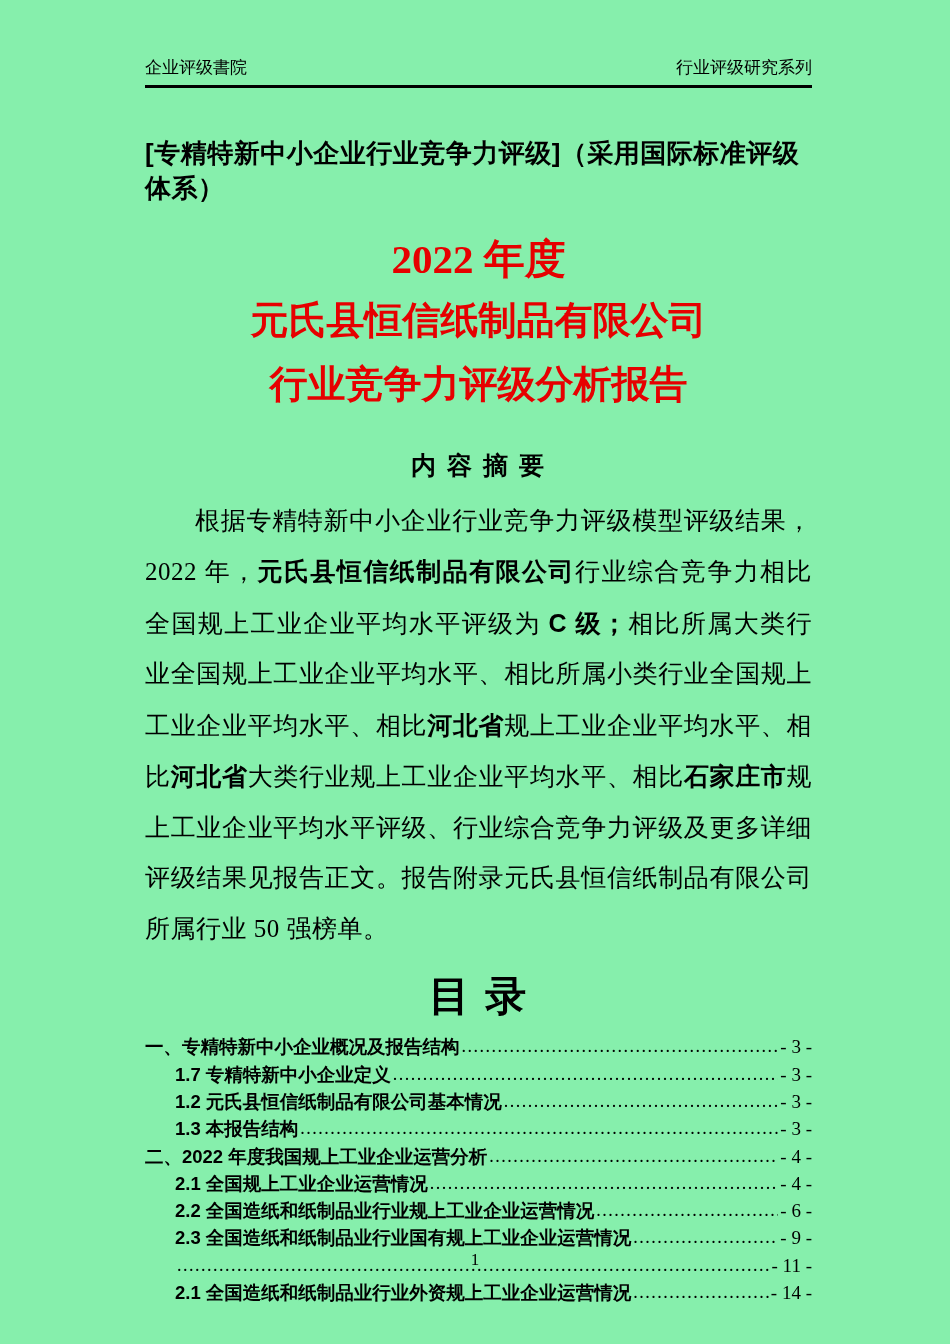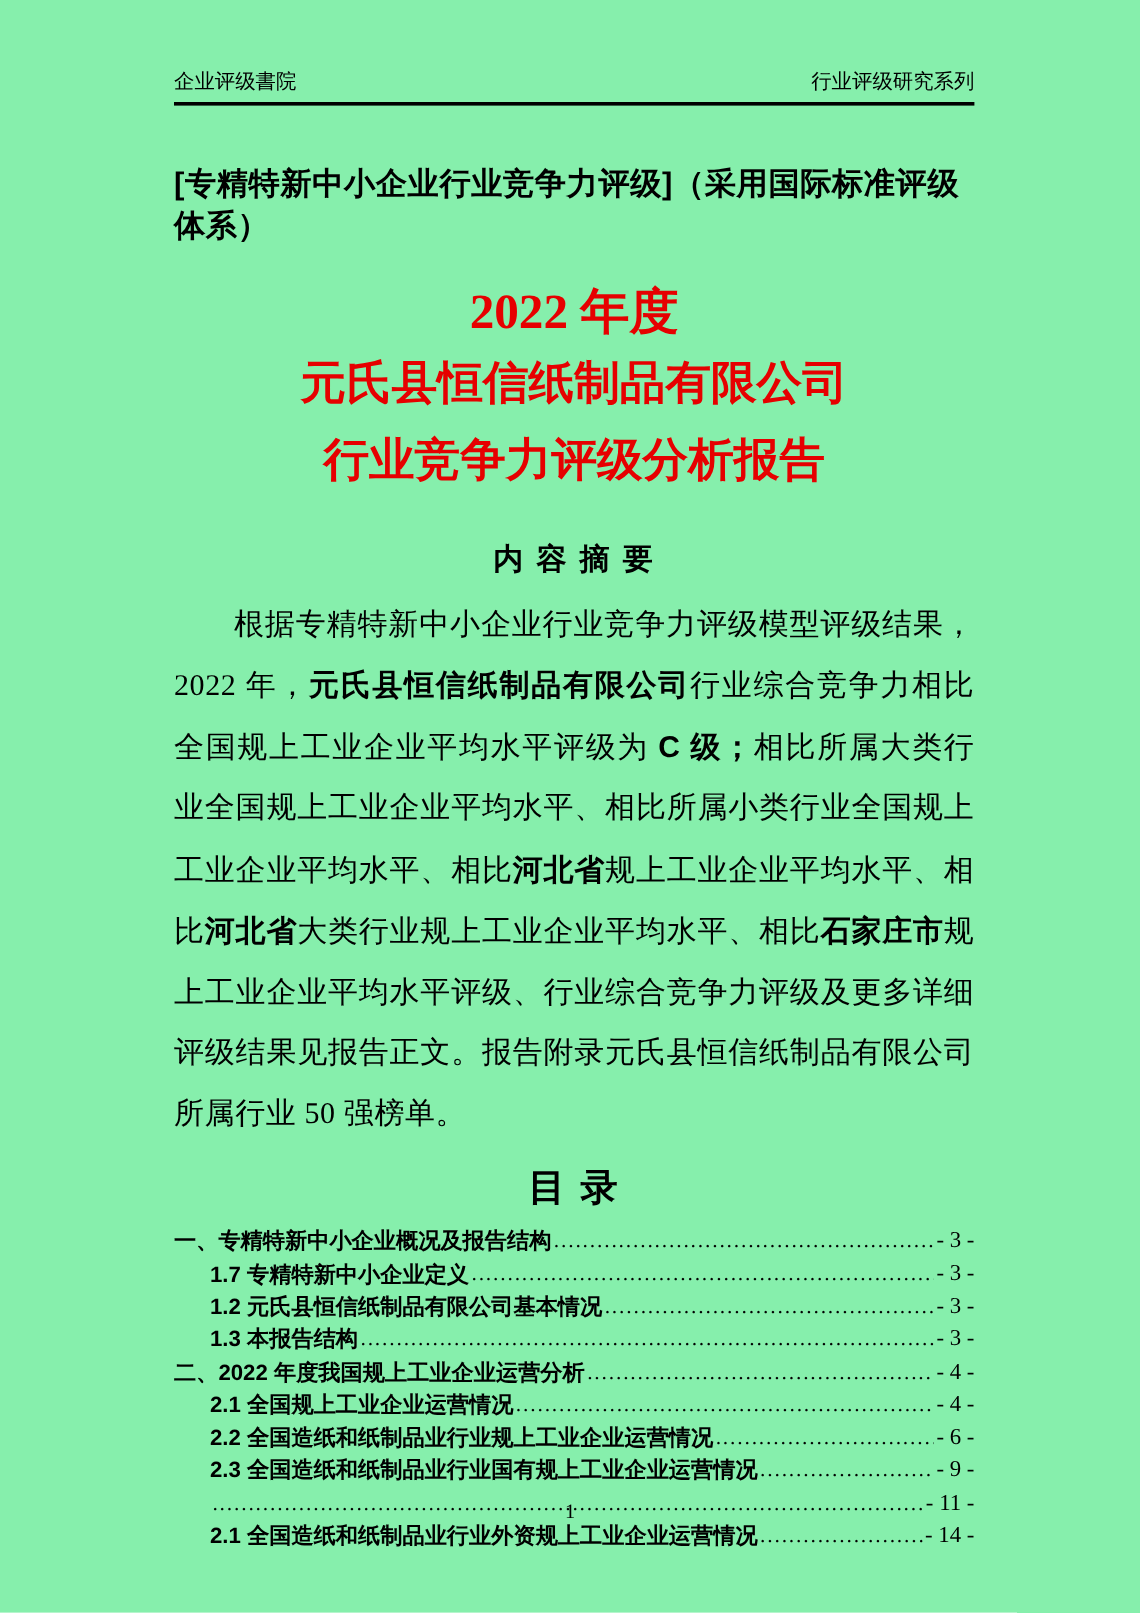--- a/index.html
+++ b/index.html
@@ -71,21 +71,21 @@
     font-family: "Liberation Sans", "DejaVu Sans", sans-serif;
     font-weight: 700;
   }
 
   
   .toc-heading {
     margin-top: 15px;
     text-align: center;
     font-family: "Liberation Sans", "DejaVu Sans", sans-serif;
     font-weight: 700;
-    font-size: 31px;
+    font-size: 41px;
     letter-spacing: 2px;
   }
   .toc-list { margin-top: 9px; }
   .toc-entry {
     display: flex;
     align-items: center;
     line-height: 27.3px;
     font-size: 18.5px;
   }
   .toc-entry .toc-label {

